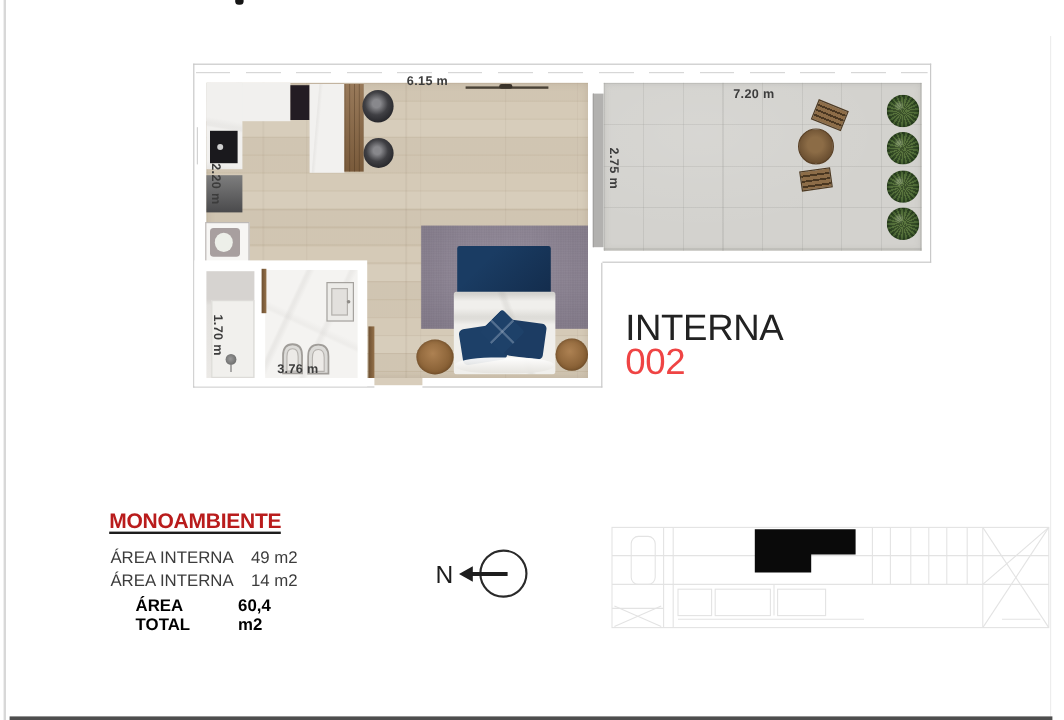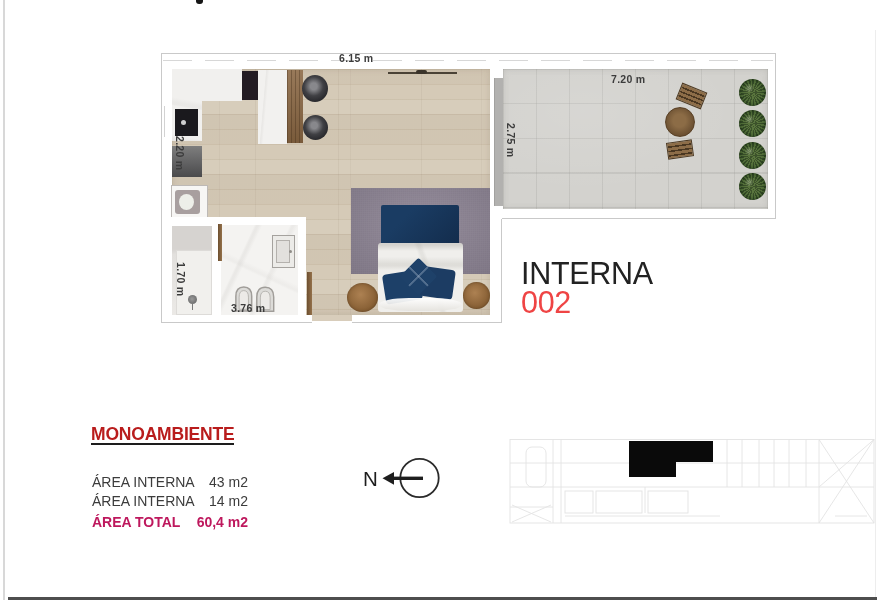--- a/index.html
+++ b/index.html
@@ -108,21 +108,21 @@
 
 <div class="abs" style="left:217.5px;top:223.5px;width:4.5px;height:37.5px;background:linear-gradient(to right,#6d4f30,#94714a);"></div>
 
 <div class="abs" style="left:306.5px;top:272px;width:5.5px;height:43px;background:linear-gradient(to right,#6d4f30,#94714a);"></div>
 
 <div class="abs" style="left:312px;top:314.5px;width:40px;height:6.5px;background:#d8cdbb;"></div>
 
 <div class="abs" style="left:387.5px;top:71.5px;width:69px;height:2px;background:#4a4236;"></div>
 <div class="abs" style="left:416px;top:70px;width:11px;height:4px;border-radius:2px;background:#3a332a;"></div>
 
-<div class="abs dim" style="left:339px;top:52px;">6.15 m</div>
+<div class="abs dim" style="left:339px;top:62px;">6.15 m</div>
 
 <div class="abs" style="left:351px;top:188px;width:139px;height:86px;background:#8c8393;background-image:radial-gradient(ellipse at 50% 42%,rgba(255,255,255,0.08),rgba(0,0,0,0.09)),repeating-linear-gradient(to bottom,rgba(255,255,255,0.022) 0 1px,transparent 1px 2px),repeating-linear-gradient(to right,rgba(0,0,0,0.022) 0 1px,transparent 1px 2px);"></div>
 
 <div class="abs" style="left:381px;top:204.5px;width:78px;height:41.5px;background:linear-gradient(135deg,#1a3c63 0 30%,#132c4c 100%);border-radius:2px;"></div>
 
 <div class="abs" style="left:377.5px;top:243px;width:85px;height:69px;background:#f0efec;border-radius:3px;background-image:linear-gradient(to bottom,rgba(160,158,152,0.35) 0 2px,transparent 8px 20%,rgba(170,168,160,0.25) 30% 33%,transparent 40%),linear-gradient(70deg,transparent 0 55%,rgba(160,158,152,0.15) 58% 60%,transparent 63%);"></div>
 
 <div class="abs" style="left:384px;top:272px;width:37px;height:30px;background:#1d4068;border-radius:4px;transform:rotate(-9deg);"></div>
 
 <div class="abs" style="left:421px;top:268px;width:33px;height:30px;background:#1c3c63;border-radius:4px;transform:rotate(8deg);"></div>
@@ -151,30 +151,30 @@
 
 <div class="abs" style="left:738.5px;top:141.5px;width:27px;height:27px;border-radius:50%;background:radial-gradient(circle at 38% 34%,rgba(210,225,190,0.30) 0 6%,transparent 18%),repeating-conic-gradient(from 10deg,rgba(100,130,65,0.45) 0 8deg,rgba(28,45,18,0.38) 8deg 17deg),radial-gradient(circle,#50693a 0 30%,#35502a 65%,#273f1f 100%);box-shadow:inset 0 0 3px rgba(15,28,10,0.6);"></div>
 
 <div class="abs" style="left:738.5px;top:173px;width:27px;height:27px;border-radius:50%;background:radial-gradient(circle at 38% 34%,rgba(210,225,190,0.30) 0 6%,transparent 18%),repeating-conic-gradient(from 10deg,rgba(100,130,65,0.45) 0 8deg,rgba(28,45,18,0.38) 8deg 17deg),radial-gradient(circle,#50693a 0 30%,#35502a 65%,#273f1f 100%);box-shadow:inset 0 0 3px rgba(15,28,10,0.6);"></div>
 
 <div class="abs" style="left:521px;top:257.5px;font-size:30.5px;color:#222222;letter-spacing:-0.3px;line-height:30.5px;">INTERNA</div>
 <div class="abs" style="left:521px;top:287px;font-size:30.5px;color:#ef4444;letter-spacing:-0.3px;line-height:30.5px;">002</div>
 
 <div class="abs" style="left:91px;top:425.5px;font-size:17.5px;font-weight:700;color:#b91c1c;letter-spacing:-0.2px;line-height:16px;border-bottom:2px solid #1d1d1d;padding-bottom:1px;">MONOAMBIENTE</div>
 
-<div class="abs" style="left:92px;top:474px;width:156px;font-size:14px;color:#3c3c3c;">
+<div class="abs" style="left:92px;top:456px;width:156px;font-size:14px;color:#3c3c3c;">
   <div style="display:flex;justify-content:space-between;height:19px;">
       <span>ÁREA INTERNA</span>
-      <span>43 m2</span>
+      <span>49 m2</span>
     </div>
   <div style="display:flex;justify-content:space-between;height:19px;">
       <span>ÁREA INTERNA</span>
       <span>14 m2</span>
     </div>
-  <div style="display:flex;justify-content:space-between;height:20px;font-weight:700;color:#be185d;padding-top:2px;">
+  <div style="display:flex;justify-content:space-between;height:20px;font-weight:700;color:#000000;padding-top:2px;margin-left:21px;">
       <span>ÁREA TOTAL</span>
       <span>60,4 m2</span>
     </div>
 </div>
 
 <svg class="abs" style="left:355px;top:452px;" width="95" height="55" viewBox="0 0 95 55">
   <text x="8" y="34" font-size="20.5" fill="#1d1d1d" font-family="Liberation Sans,sans-serif">N</text>
   <circle cx="64.5" cy="26" r="19.2" fill="none" stroke="#2a2a2a" stroke-width="1.8"></circle>
   <line x1="36" y1="26.3" x2="68" y2="26.3" stroke="#1e1e1e" stroke-width="3.4"></line>
   <path d="M27.5 26.3 L39 19.9 L39 32.7 Z" fill="#1e1e1e"></path>

